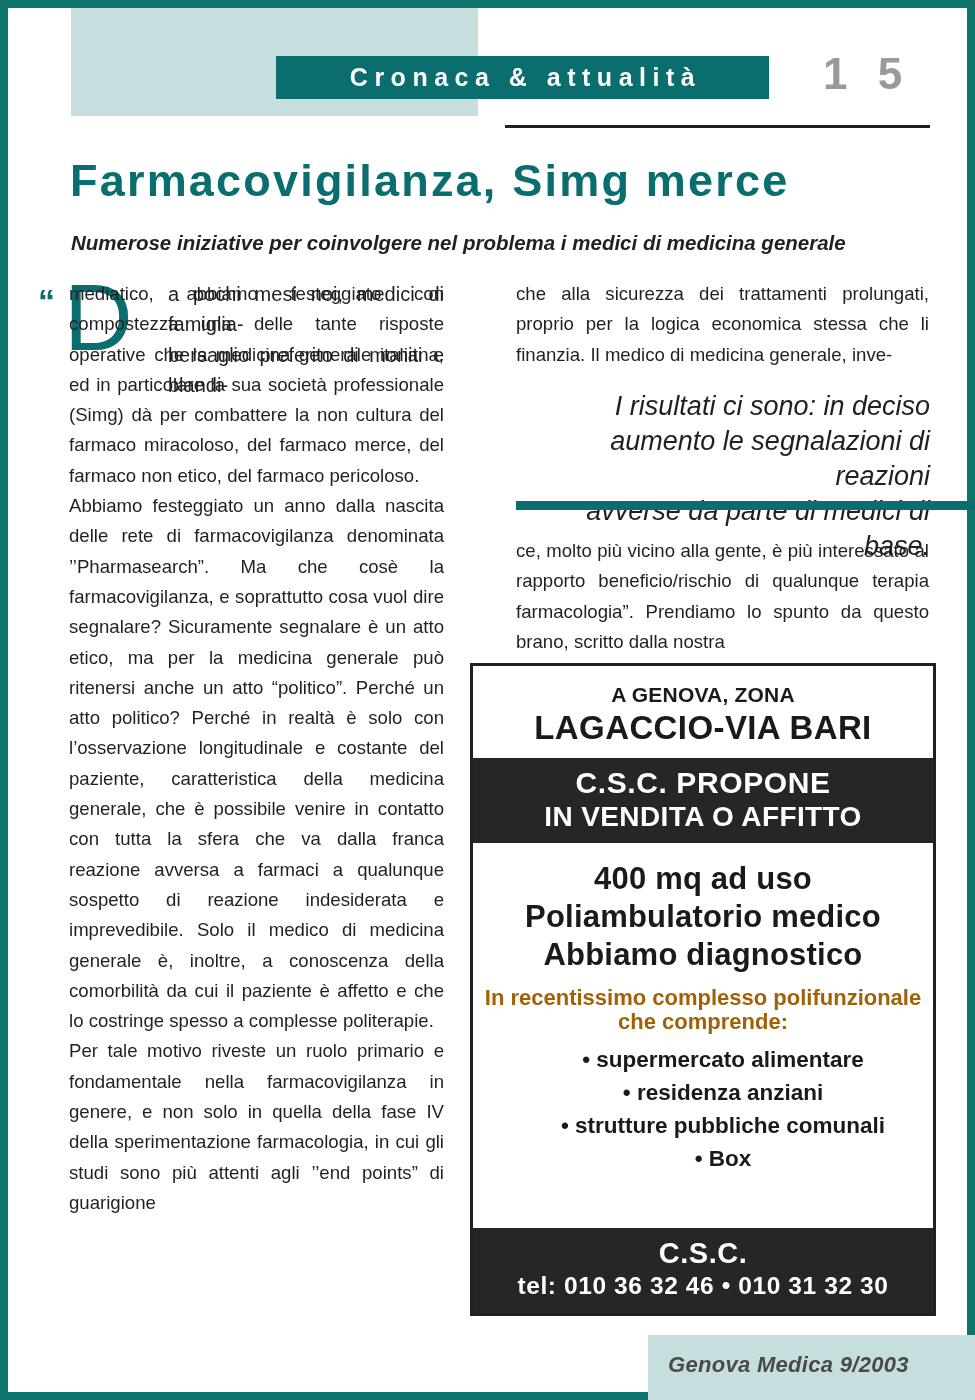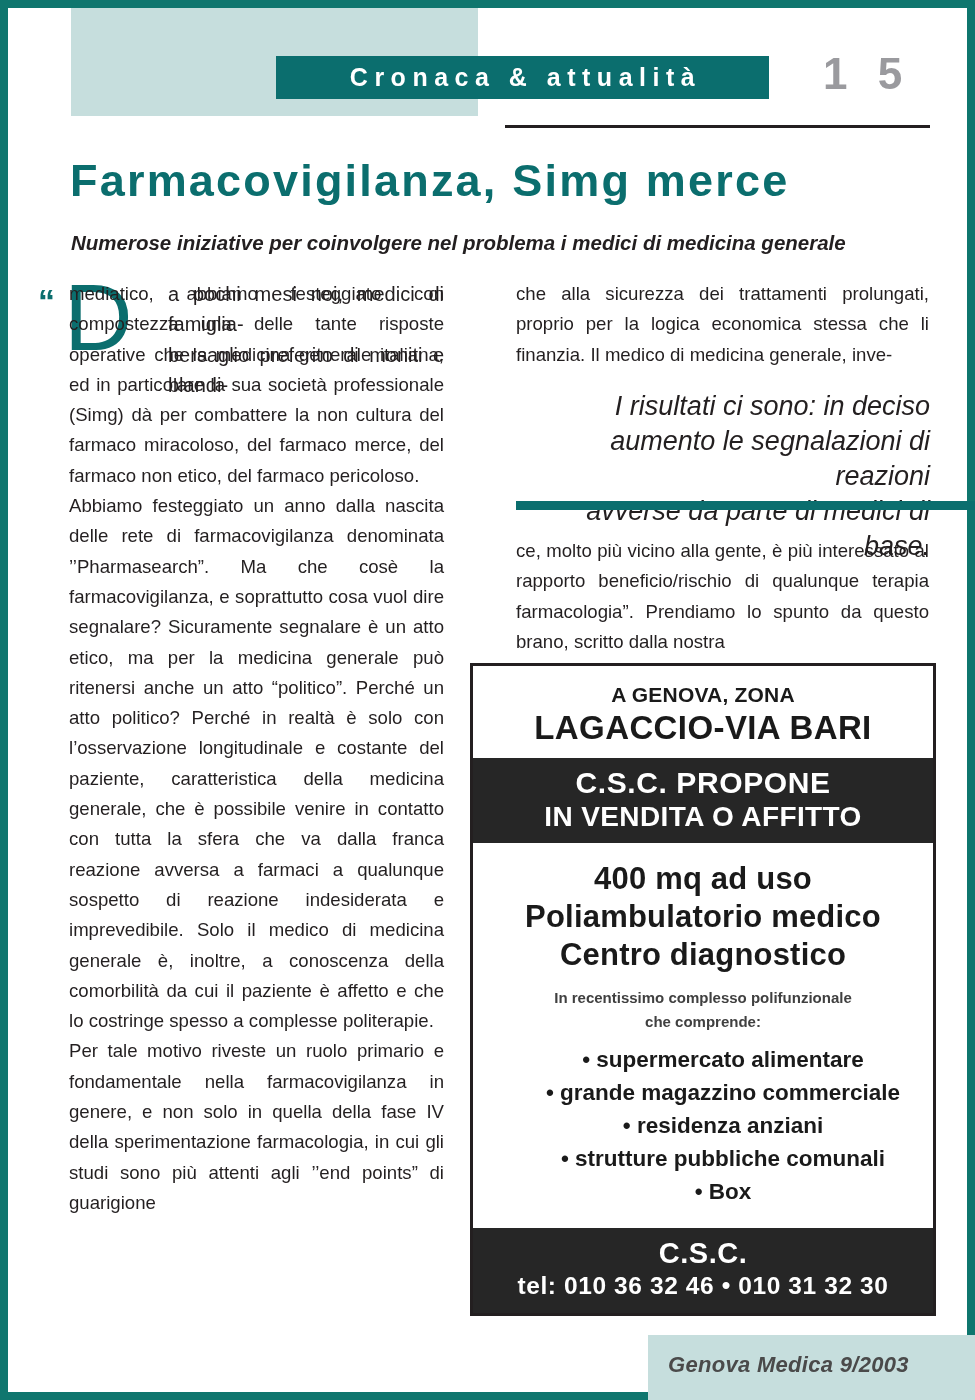--- a/index.html
+++ b/index.html
@@ -206,23 +206,23 @@
   }
   #ad-offer .offer-line {
     font-size: 31px;
     font-weight: bold;
     color: #1a1a1a;
     line-height: 38px;
     letter-spacing: 0.2px;
   }
   #ad-includes {
     padding-top: 12px;
-    font-size: 15px;
-    font-weight: bold;
-    color: #404040;
+    font-size: 22px;
+    font-weight: bold;
+    color: #a16207;
     line-height: 24px;
   }
   #ad-bullets {
     padding-top: 9px;
     list-style: none;
     margin: 0;
   }
   #ad-bullets li {
     font-size: 22.5px;
     font-weight: bold;
@@ -323,31 +323,30 @@
     </div>
 
     <div id="ad-propone" class="ad-black">
       <div class="propone-1">C.S.C. PROPONE</div>
       <div class="propone-2">IN VENDITA O AFFITTO</div>
     </div>
 
     <div id="ad-offer" class="ad-white">
       <div class="offer-line">400 mq ad uso</div>
       <div class="offer-line">Poliambulatorio medico</div>
-      <div class="offer-line">Centro diagnostico</div>
+      <div class="offer-line">Abbiamo diagnostico</div>
     </div>
 
     <div id="ad-includes" class="ad-white">
       <div>In recentissimo complesso polifunzionale</div>
       <div>che comprende:</div>
     </div>
 
     <ul id="ad-bullets" class="ad-white">
       <li>• supermercato alimentare</li>
-      <li>• grande magazzino commerciale</li>
       <li>• residenza anziani</li>
       <li>• strutture pubbliche comunali</li>
       <li>• Box</li>
     </ul>
 
     <div id="ad-footer" class="ad-black">
       <div class="csc">C.S.C.</div>
       <div class="tel">tel: 010 36 32 46 • 010 31 32 30</div>
     </div>
 

